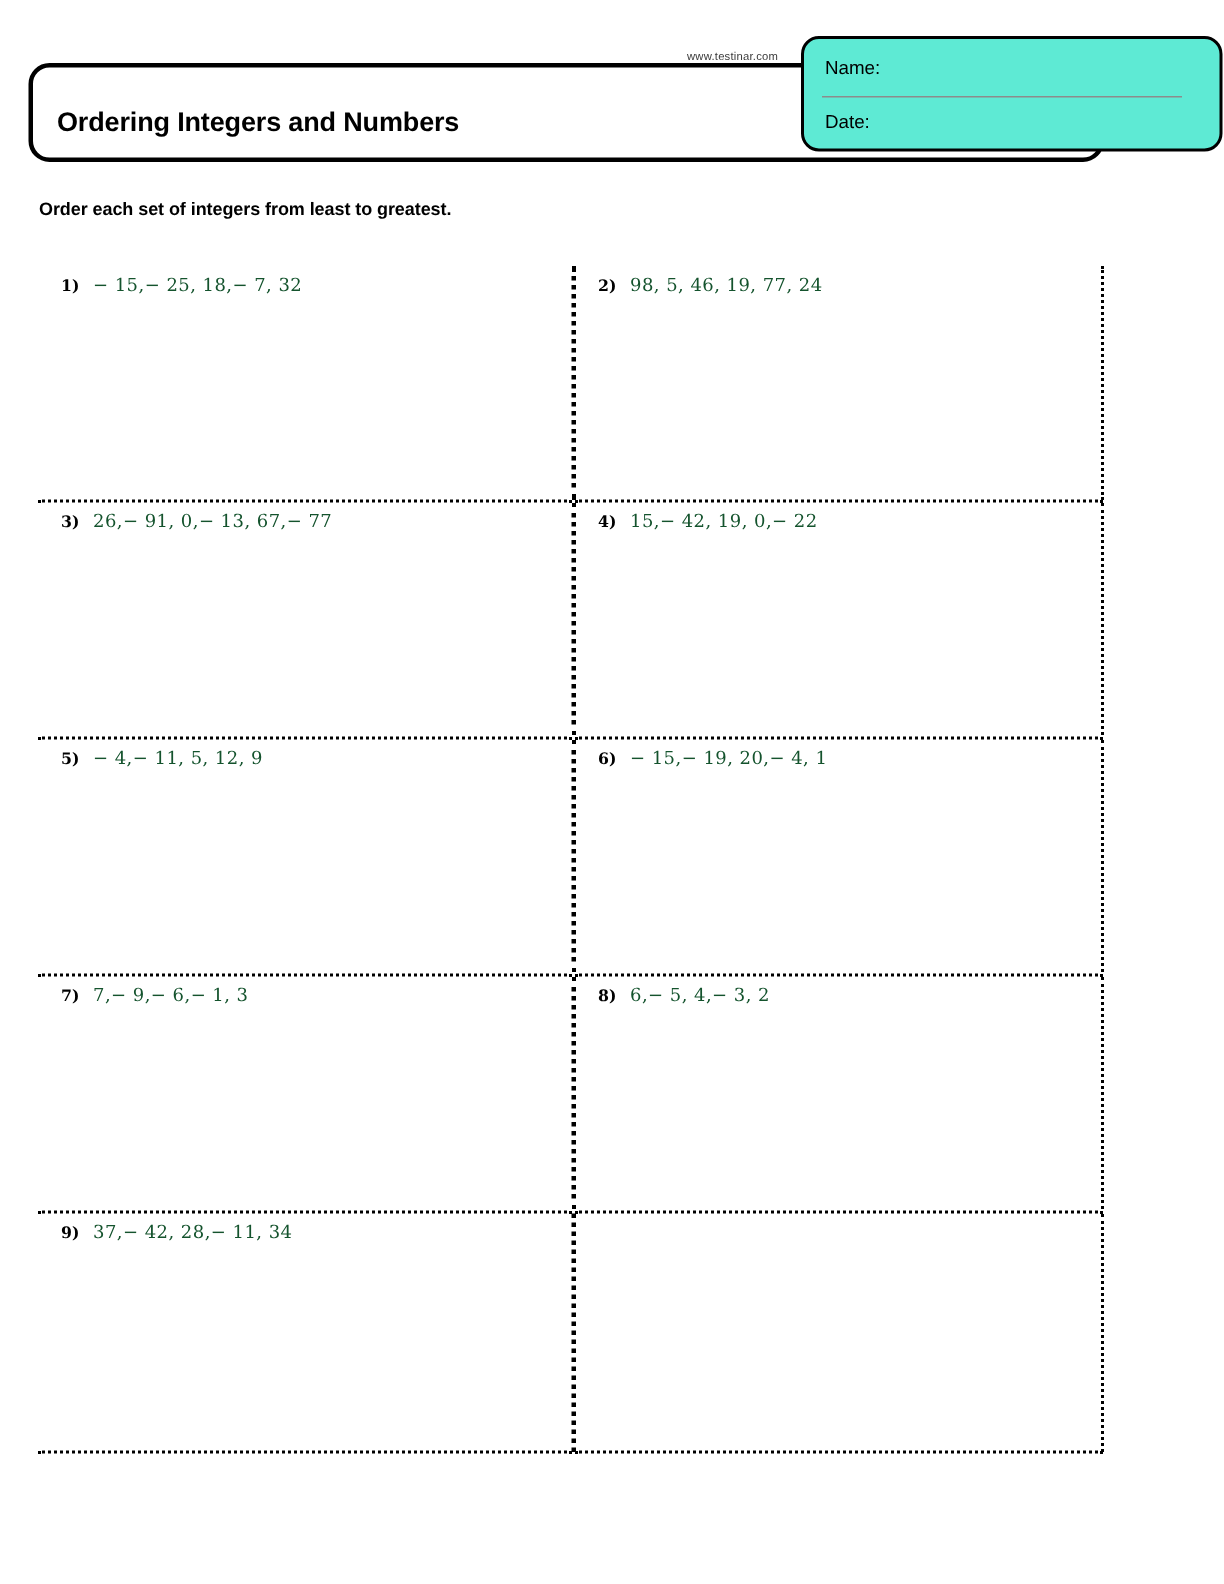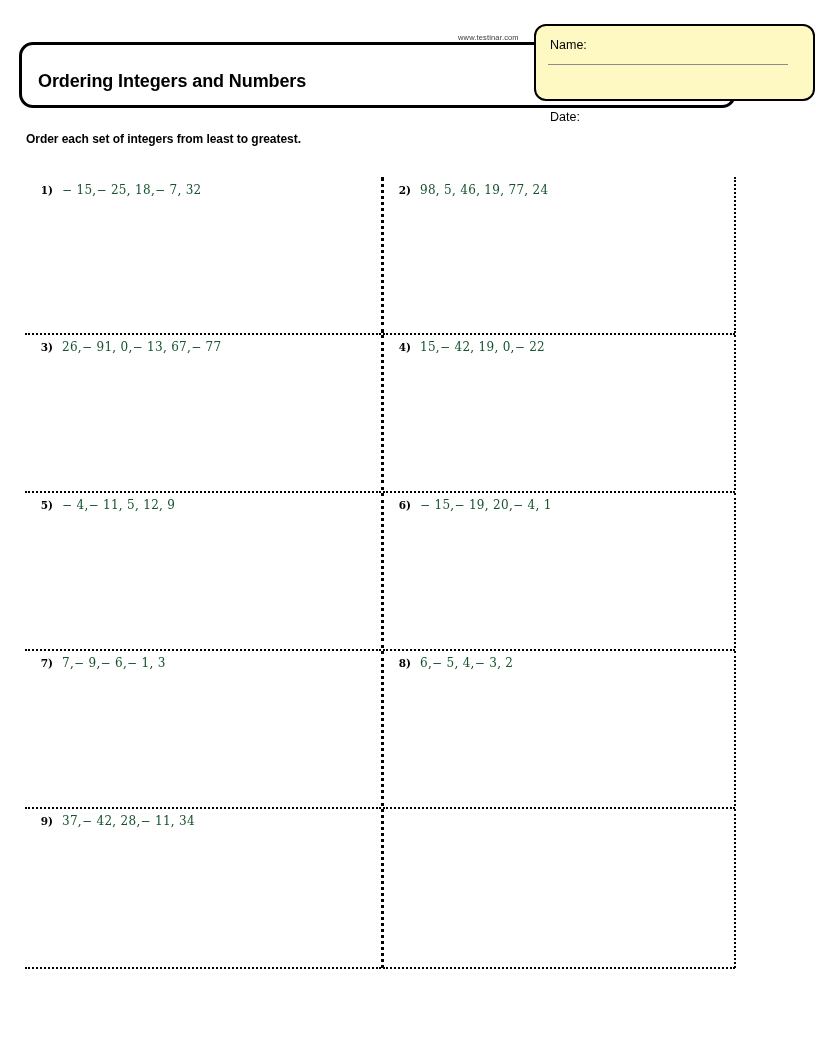--- a/index.html
+++ b/index.html
@@ -59,34 +59,34 @@
   }
 
   #namedate-box {
     position: absolute;
     left: 534px;
     top: 24px;
     width: 281px;
     height: 77px;
     border: 2.5px solid #000000;
     border-radius: 12px;
-    background: #fef9c3;
+    background: #5eead4;
     box-sizing: border-box;
     z-index: 6;
   }
 
   .nd-label {
     position: absolute;
     left: 14px;
     font-size: 12.5px;
     color: #000000;
     white-space: nowrap;
   }
   #name-label { top: 12px; }
-  #date-label { top: 48px; margin-top: 36px; }
+  #date-label { top: 48px; }
 
   #nd-separator {
     position: absolute;
     left: 12px;
     top: 38px;
     width: 240px;
     height: 1px;
     background: #8c8c8c;
   }
 

